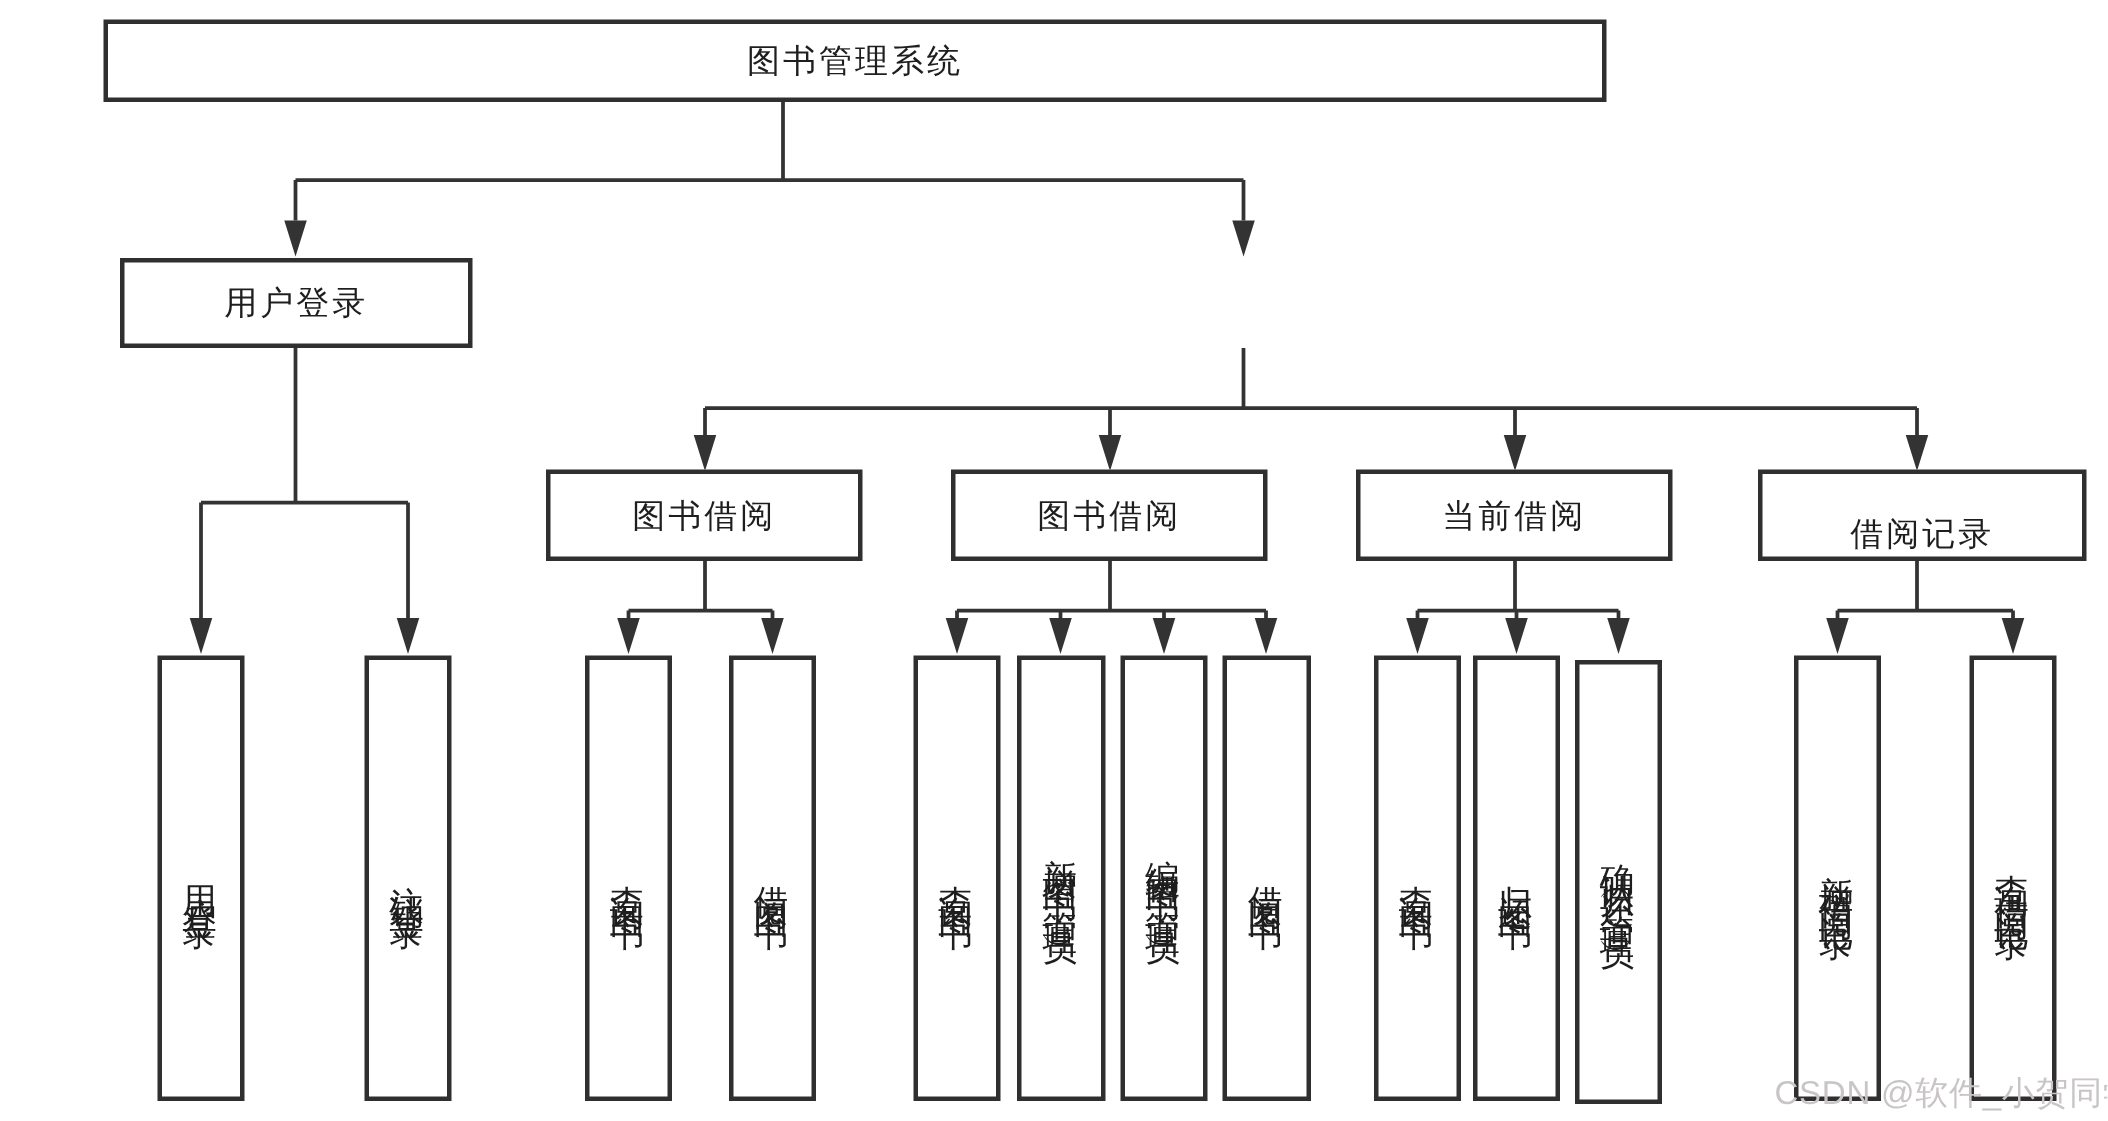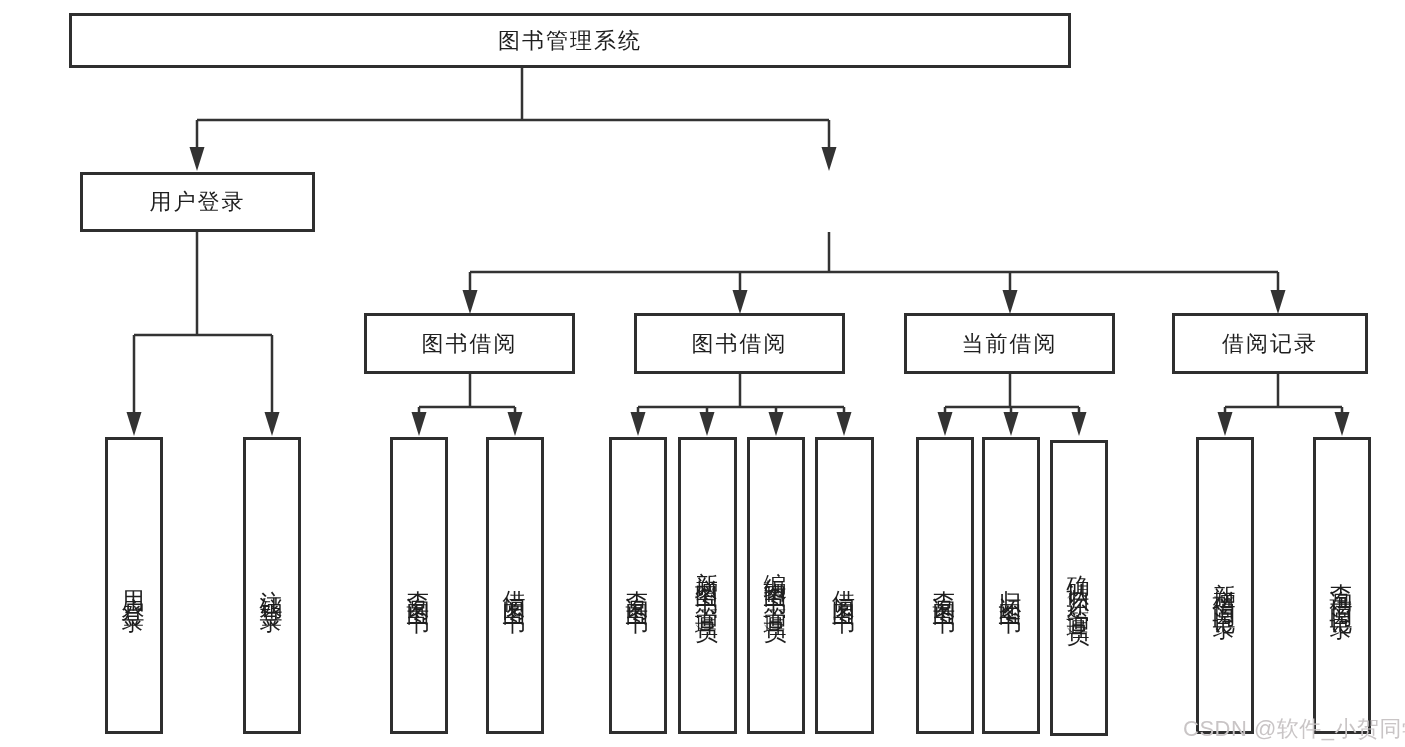--- a/index.html
+++ b/index.html
@@ -104,21 +104,21 @@
 
   <div class="box" style="left:364px; top:313px; width:211px; height:61px;">
     <span class="h-label">图书借阅</span>
   </div>
   <div class="box" style="left:634px; top:313px; width:211px; height:61px;">
     <span class="h-label">图书借阅</span>
   </div>
   <div class="box" style="left:904px; top:313px; width:211px; height:61px;">
     <span class="h-label">当前借阅</span>
   </div>
-  <div class="box" style="left:1172px; top:313px; width:196px; height:61px;">
+  <div class="box" style="left:1172px; top:313px; width:219px; height:61px;align-items:flex-end;">
     <span class="h-label">借阅记录</span>
   </div>
 
   <div class="box" style="left:105px; top:437px; width:58px; height:297px;">
     <span class="v-label">用户登录</span>
   </div>
   <div class="box" style="left:243px; top:437px; width:58px; height:297px;">
     <span class="v-label">注销登录</span>
   </div>
 

